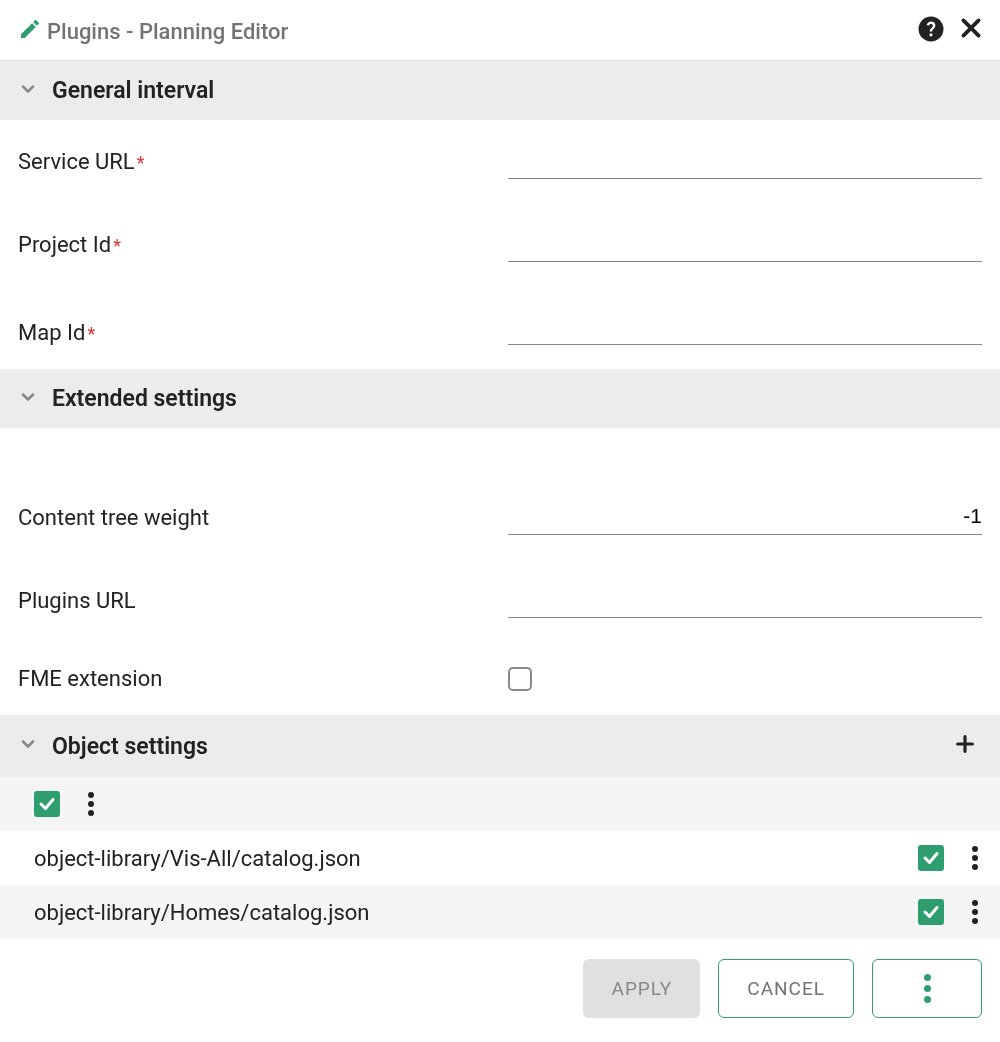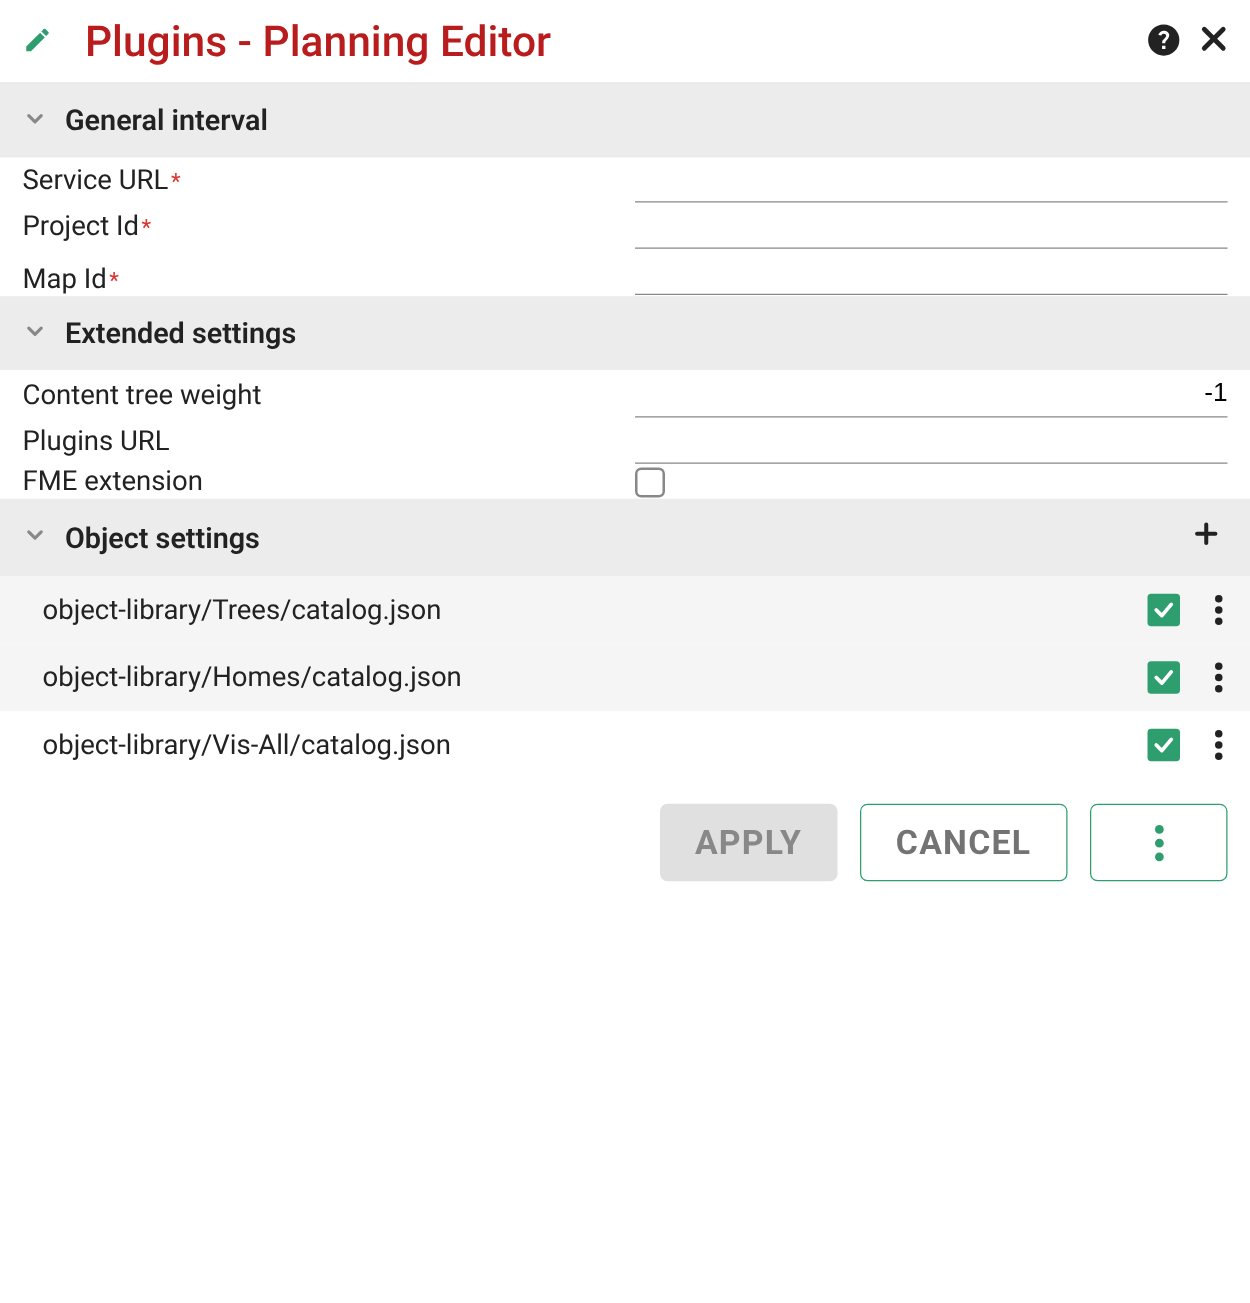--- a/index.html
+++ b/index.html
@@ -10,25 +10,25 @@
     background: #fff;
     width: 1000px;
   }
   .header {
     display: flex;
     align-items: center;
     padding: 14px 16px 12px 18px;
     border-bottom: 1px solid #ddd;
   }
   .header-title {
-    color: #b91c1c;
-    font-size: 34px;
+    color: #737373;
+    font-size: 22px;
     font-weight: 500;
     flex: 1;
-    margin-left: 26px;
+    margin-left: 5px;
   }
   .edit-icon { color: #2e9e6f; }
   .help-icon { margin-right: 12px; cursor: pointer; }
   .close-icon { cursor: pointer; font-size: 28px; font-weight: bold; }
 
   .section-header {
     background: #ececec;
     display: flex;
     align-items: center;
     padding: 16px 18px;
@@ -46,21 +46,21 @@
   .plus-icon {
     font-size: 26px;
     font-weight: bold;
     cursor: pointer;
     margin-right: 6px;
   }
 
   .form-row {
     display: flex;
     align-items: center;
-    padding: 1px 18px;
+    padding: 24px 18px;
   }
   .form-label {
     width: 490px;
     font-size: 22px;
     color: #222;
   }
   .req {
     color: #d33;
     font-size: 18px;
     margin-left: 2px;
@@ -124,26 +124,26 @@
     border-radius: 50%;
   }
 
   .footer {
     display: flex;
     justify-content: flex-end;
     gap: 18px;
     padding: 20px 18px;
   }
   .btn {
-    font-size: 27px;
+    font-size: 19px;
     padding: 14px 28px;
     border-radius: 6px;
     letter-spacing: 1px;
     cursor: pointer;
-    font-weight: 700;
+    font-weight: 400;
     border: none;
     font-family: inherit;
   }
   .btn-apply {
     background: #e0e0e0;
     color: #888;
   }
   .btn-cancel {
     background: #fff;
     color: #737373;
@@ -269,21 +269,33 @@
   <div class="section-title">Object settings</div>
   <span class="plus-icon">
     <svg width="22" height="22" viewBox="0 0 24 24" fill="none" stroke="#222" stroke-width="3.5" stroke-linecap="round">
         <path d="M12 4v16M4 12h16"></path>
       </svg>
   </span>
 </div>
 
 <div class="libraries">
   <div class="lib-row striped">
-    <div class="lib-path">object-library/Trees/catalog.json</div>
+    <div class="checked-box">
+      <svg width="18" height="18" viewBox="0 0 24 24" fill="none" stroke="#fff" stroke-width="4" stroke-linecap="round" stroke-linejoin="round">
+          <polyline points="4 12 10 18 20 6"></polyline>
+        </svg>
+    </div>
+    <div class="kebab">
+        <span></span>
+        <span></span>
+        <span></span>
+      </div>
+  </div>
+  <div class="lib-row">
+    <div class="lib-path">object-library/Vis-All/catalog.json</div>
     <div class="checked-box">
       <svg width="18" height="18" viewBox="0 0 24 24" fill="none" stroke="#fff" stroke-width="4" stroke-linecap="round" stroke-linejoin="round">
           <polyline points="4 12 10 18 20 6"></polyline>
         </svg>
     </div>
     <div class="kebab">
         <span></span>
         <span></span>
         <span></span>
       </div>
@@ -294,33 +306,20 @@
       <svg width="18" height="18" viewBox="0 0 24 24" fill="none" stroke="#fff" stroke-width="4" stroke-linecap="round" stroke-linejoin="round">
           <polyline points="4 12 10 18 20 6"></polyline>
         </svg>
     </div>
     <div class="kebab">
         <span></span>
         <span></span>
         <span></span>
       </div>
   </div>
-  <div class="lib-row">
-    <div class="lib-path">object-library/Vis-All/catalog.json</div>
-    <div class="checked-box">
-      <svg width="18" height="18" viewBox="0 0 24 24" fill="none" stroke="#fff" stroke-width="4" stroke-linecap="round" stroke-linejoin="round">
-          <polyline points="4 12 10 18 20 6"></polyline>
-        </svg>
-    </div>
-    <div class="kebab">
-        <span></span>
-        <span></span>
-        <span></span>
-      </div>
-  </div>
 </div>
 
 <div class="footer">
   <button class="btn btn-apply">APPLY</button>
   <button class="btn btn-cancel">CANCEL</button>
   <button class="btn btn-more">
     <span class="dots">
         <span></span>
         <span></span>
         <span></span>

